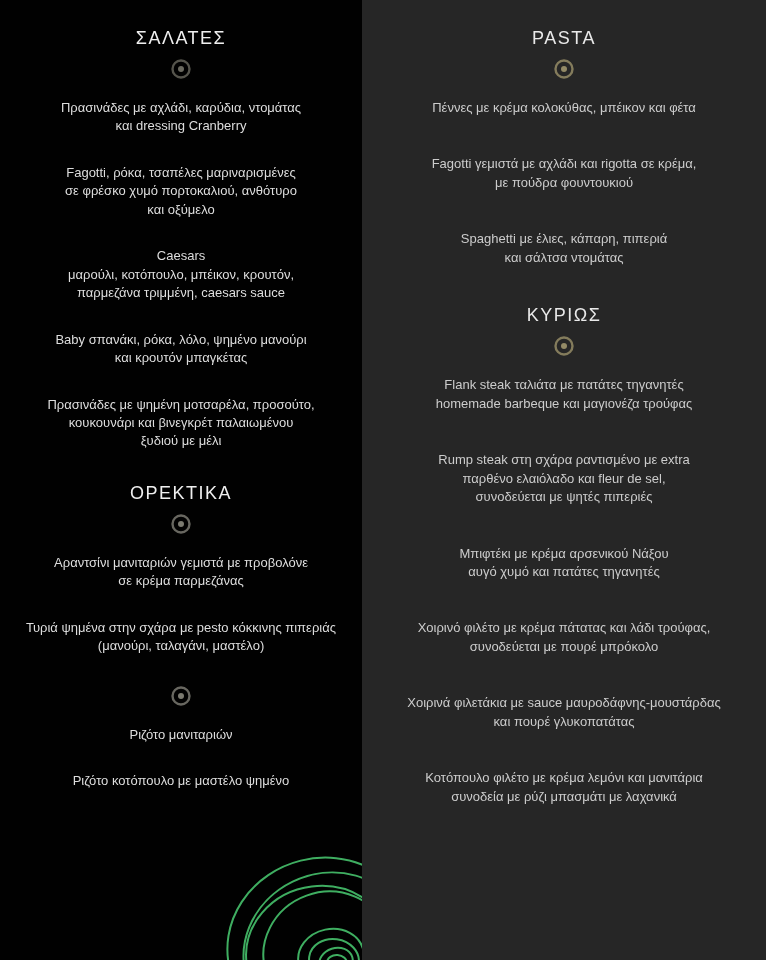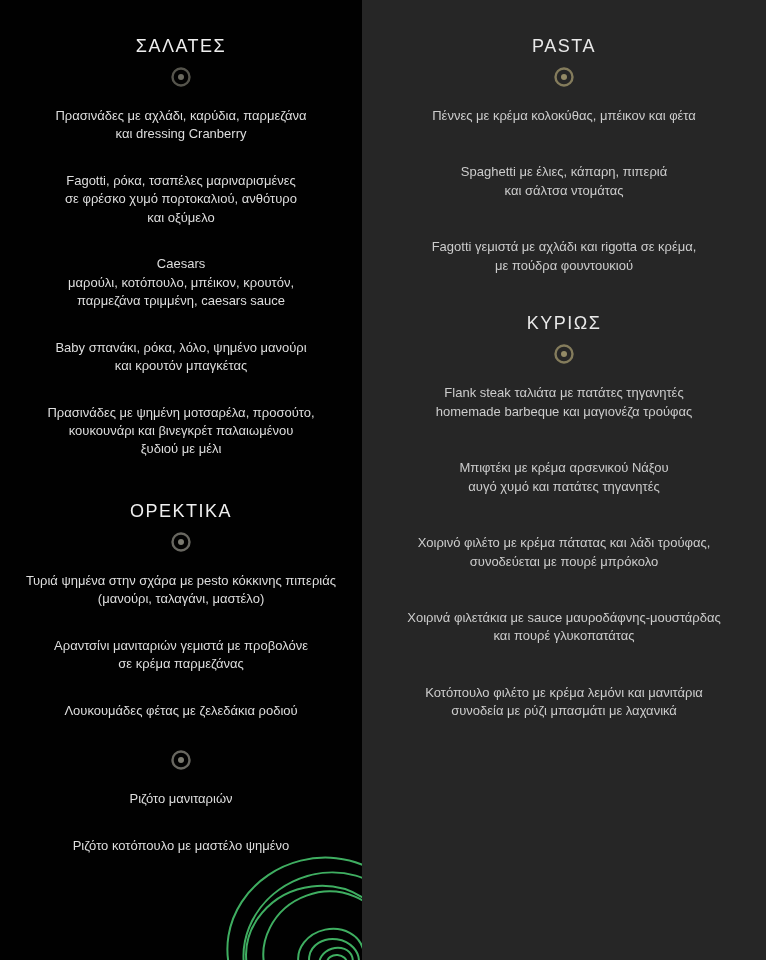--- a/index.html
+++ b/index.html
@@ -6,21 +6,21 @@
   body{
     width:766px;height:960px;
     font-family:"Liberation Sans", sans-serif;
     display:flex;
     background:#000;
     overflow:hidden;
   }
   .panel{
     box-sizing:border-box;
     text-align:center;
-    padding-top:36px;
+    padding-top:28px;
     position:relative;
     overflow:hidden;
   }
   .panel-left{
     width:380px;height:960px;
     background:#010101;
     color:#dedede;
   }
   .panel-right{
     width:424px;height:960px;
@@ -28,21 +28,21 @@
     color:#cccccc;
   }
   .section-title{
     font-size:18px;
     font-weight:normal;
     letter-spacing:1.5px;
     margin:0 0 8px 0;
     color:#efefef;
   }
   .panel-right .section-title{color:#e9e9e9;}
-  .section-title.spaced{margin-top:42px;}
+  .section-title.spaced{margin-top:32px;}
   .panel-right .section-title.spaced{margin-top:32px;}
   .badge{
     display:inline-block;
     margin:0 auto 18px auto;
     line-height:0;
   }
   .menu-item{
     font-size:13px;
     line-height:1.42;
     margin:0 10px 28px 10px;
@@ -64,46 +64,45 @@
 
 <div class="panel panel-left">
 
   <h2 class="section-title">ΣΑΛΑΤΕΣ</h2>
   <span class="badge">
     <svg width="24" height="24" viewBox="0 0 24 24">
       <circle cx="12" cy="12" r="8.5" fill="none" stroke="#55544c" stroke-width="2.4"></circle>
       <circle cx="12" cy="12" r="3" fill="#6a695f"></circle>
     </svg>
   </span>
-  <p class="menu-item">Πρασινάδες με αχλάδι, καρύδια, παρμεζάνα
+  <p class="menu-item">Πρασινάδες με αχλάδι, καρύδια, ντομάτας
 και dressing Cranberry</p>
   <p class="menu-item">Fagotti, ρόκα, τσαπέλες μαριναρισμένες
 σε φρέσκο χυμό πορτοκαλιού, ανθότυρο
 και οξύμελο</p>
   <p class="menu-item">Caesars
 μαρούλι, κοτόπουλο, μπέικον, κρουτόν,
 παρμεζάνα τριμμένη, caesars sauce</p>
   <p class="menu-item">Baby σπανάκι, ρόκα, λόλο, ψημένο μανούρι
 και κρουτόν μπαγκέτας</p>
   <p class="menu-item">Πρασινάδες με ψημένη μοτσαρέλα, προσούτο,
 κουκουνάρι και βινεγκρέτ παλαιωμένου
 ξυδιού με μέλι</p>
 
   <h2 class="section-title spaced">ΟΡΕΚΤΙΚΑ</h2>
   <span class="badge">
     <svg width="24" height="24" viewBox="0 0 24 24">
       <circle cx="12" cy="12" r="8.5" fill="none" stroke="#686760" stroke-width="2.4"></circle>
       <circle cx="12" cy="12" r="3" fill="#7b7a70"></circle>
     </svg>
   </span>
+  <p class="menu-item">Αραντσίνι μανιταριών γεμιστά με προβολόνε
+σε κρέμα παρμεζάνας</p>
   <p class="menu-item">Τυριά ψημένα στην σχάρα με pesto κόκκινης πιπεριάς
 (μανούρι, ταλαγάνι, μαστέλο)</p>
-  <p class="menu-item">Αραντσίνι μανιταριών γεμιστά με προβολόνε
-σε κρέμα παρμεζάνας</p>
-  <p class="menu-item">Λουκουμάδες φέτας με ζελεδάκια ροδιού</p>
 
   <span class="badge">
     <svg width="24" height="24" viewBox="0 0 24 24">
       <circle cx="12" cy="12" r="8.5" fill="none" stroke="#686760" stroke-width="2.4"></circle>
       <circle cx="12" cy="12" r="3" fill="#7b7a70"></circle>
     </svg>
   </span>
   <p class="menu-item">Ριζότο μανιταριών</p>
   <p class="menu-item">Ριζότο κοτόπουλο  με  μαστέλο ψημένο</p>
 
@@ -127,34 +126,37 @@
 <div class="panel panel-right">
 
   <h2 class="section-title">PASTA</h2>
   <span class="badge">
     <svg width="24" height="24" viewBox="0 0 24 24">
       <circle cx="12" cy="12" r="8.5" fill="none" stroke="#847c5c" stroke-width="2.4"></circle>
       <circle cx="12" cy="12" r="3" fill="#938a66"></circle>
     </svg>
   </span>
   <p class="menu-item">Πέννες με κρέμα κολοκύθας, μπέικον και φέτα</p>
+  <p class="menu-item">Fagotti γεμιστά με αχλάδι και rigotta σε κρέμα,
+με πούδρα φουντουκιού</p>
   <p class="menu-item">Spaghetti με έλιες, κάπαρη, πιπεριά
 και σάλτσα ντομάτας</p>
-  <p class="menu-item">Fagotti γεμιστά με αχλάδι και rigotta σε κρέμα,
-με πούδρα φουντουκιού</p>
 
   <h2 class="section-title spaced">ΚΥΡΙΩΣ</h2>
   <span class="badge">
     <svg width="24" height="24" viewBox="0 0 24 24">
       <circle cx="12" cy="12" r="8.5" fill="none" stroke="#847c5c" stroke-width="2.4"></circle>
       <circle cx="12" cy="12" r="3" fill="#938a66"></circle>
     </svg>
   </span>
   <p class="menu-item">Flank steak ταλιάτα με πατάτες τηγανητές
 homemade barbeque και μαγιονέζα τρούφας</p>
+  <p class="menu-item">Rump steak στη σχάρα ραντισμένο με extra
+παρθένο ελαιόλαδο  και fleur de sel,
+συνοδεύεται με ψητές πιπεριές</p>
   <p class="menu-item">Μπιφτέκι με κρέμα αρσενικού Νάξου
 αυγό χυμό και πατάτες τηγανητές</p>
   <p class="menu-item">Χοιρινό φιλέτο με κρέμα πάτατας και λάδι τρούφας,
 συνοδεύεται με πουρέ μπρόκολο</p>
   <p class="menu-item">Χοιρινά φιλετάκια με sauce μαυροδάφνης-μουστάρδας
 και πουρέ γλυκοπατάτας</p>
   <p class="menu-item">Κοτόπουλο φιλέτο με κρέμα λεμόνι και μανιτάρια
 συνοδεία με ρύζι μπασμάτι με λαχανικά</p>
 </div>
 

